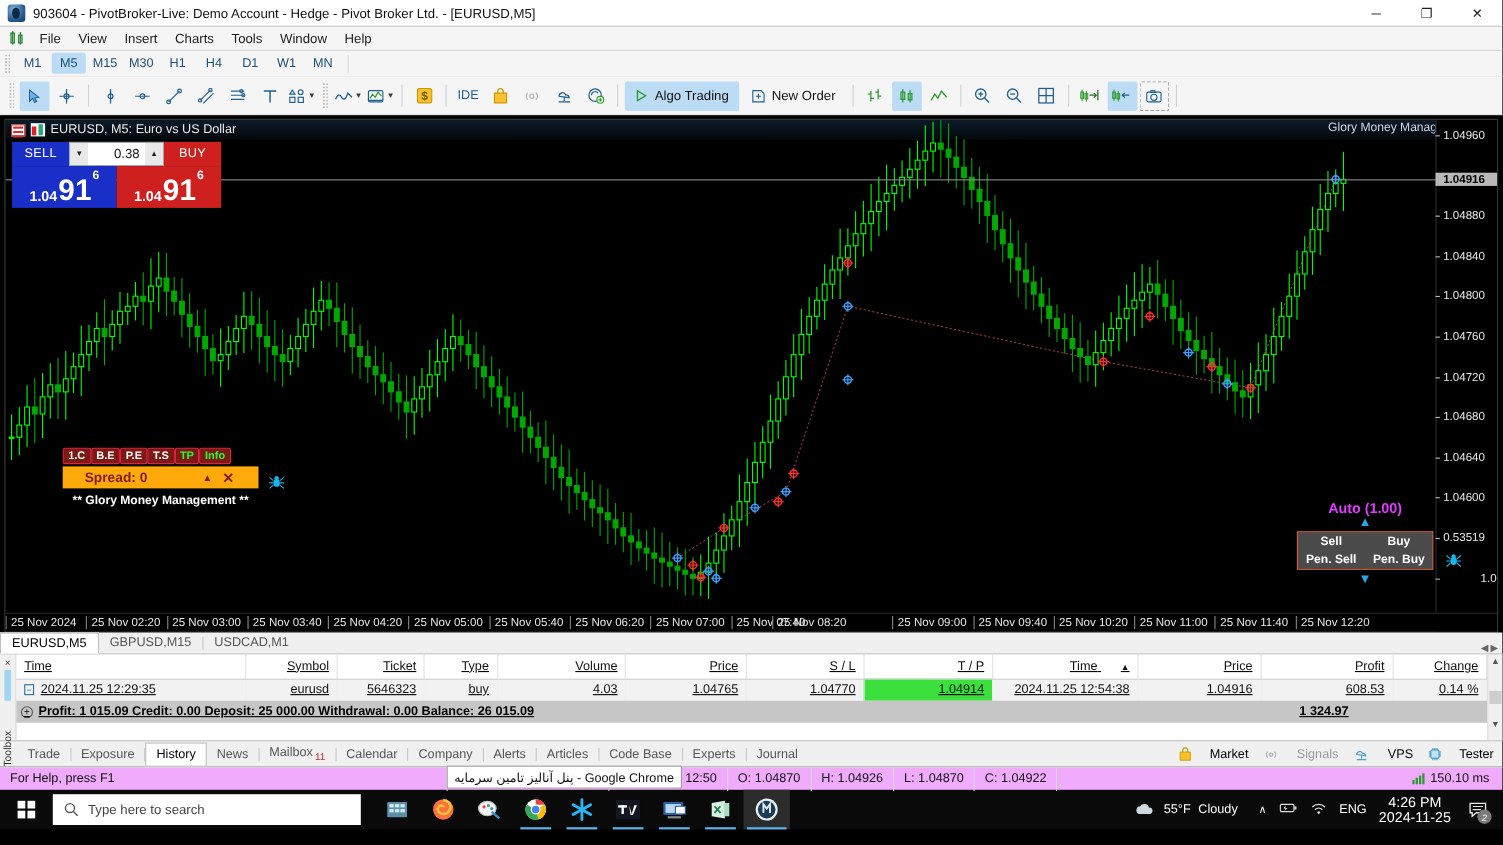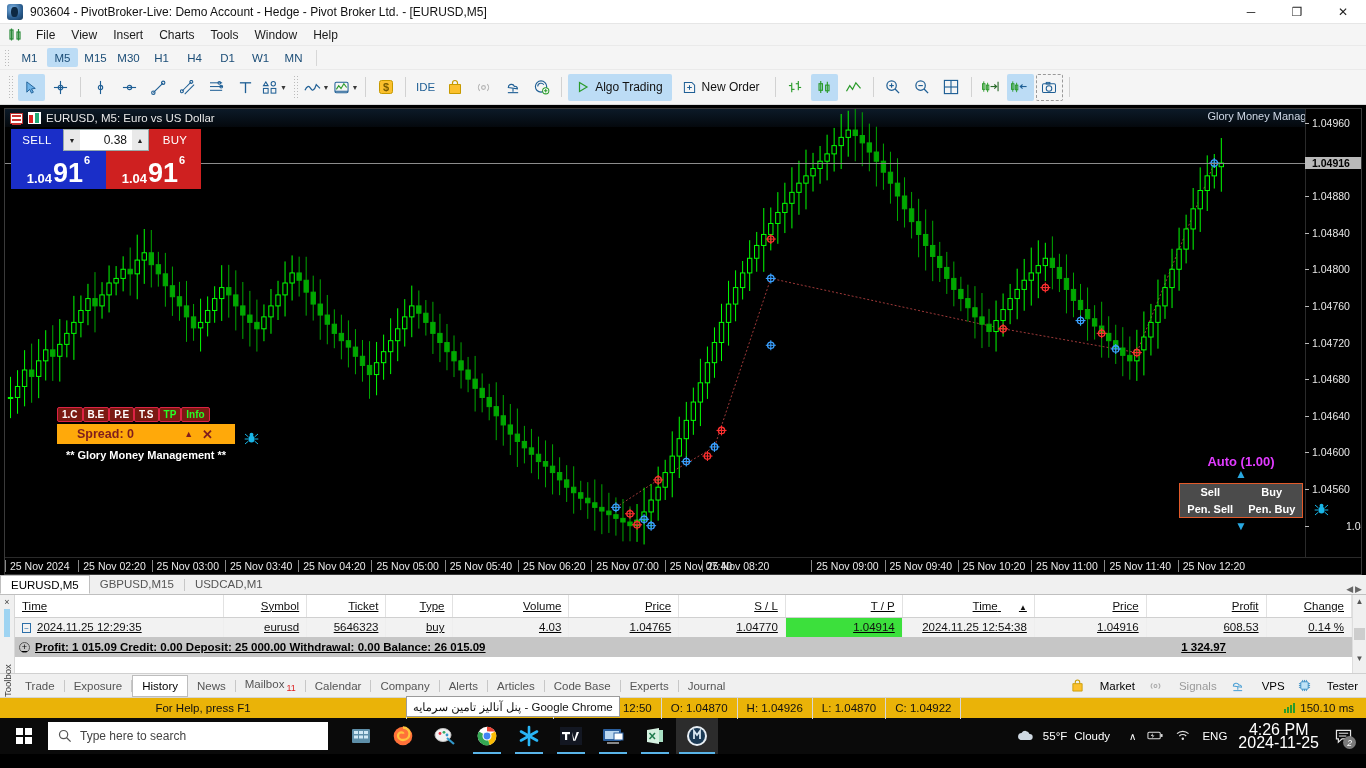--- a/index.html
+++ b/index.html
@@ -195,22 +195,22 @@
      color:#333;margin-left:2px;margin-right:3px;height:22px;}
   .bt{padding:2px 9px;color:#555;}
   .bt.sel{background:#fff;border:1px solid #bdbdbd;color:#000;height:22px;line-height:17px;}
   .bt .n{color:#d22;font-size:9px;vertical-align:sub;margin-left:2px;}
   .btsep{width:1px;height:12px;background:#c7c7c7;}
   #bot-right{margin-left:auto;display:flex;align-items:center;gap:13px;padding-right:8px;}
   #bot-right span.g{color:#9a9a9a;}
   #bot-right .it{display:flex;align-items:center;gap:16px;}
 
   
-  #statusbar{height:21px;background:#eab308;display:flex;align-items:center;
-    border-top:1px solid #d5d5d5;font-size:11.5px;color:#111;position:relative;text-align:center;}
+  #statusbar{height:21px;background:#f0abfc;display:flex;align-items:center;
+    border-top:1px solid #d5d5d5;font-size:11.5px;color:#111;position:relative;}
   #statusbar .sec{padding:0 9px;border-right:1px solid #d7d7d7;height:21px;line-height:20px;white-space:nowrap;}
   #chrome-pop{
     position:absolute;left:406px;top:-2px;height:21px;background:#fff;border:1px solid #9b9b9b;
     font-size:11.5px;display:flex;align-items:center;padding:0 6px;color:#111;
   }
   #statusbar .ping{margin-left:auto;display:flex;align-items:center;gap:5px;padding-right:12px;}
   .bars{display:inline-flex;align-items:flex-end;gap:1px;height:10px;}
   .bars i{width:2px;background:#2a9b2a;display:block;}
 
   
@@ -219,21 +219,21 @@
   #winlogo{width:16px;height:16px;display:grid;grid-template-columns:1fr 1fr;grid-gap:2px;}
   #winlogo i{background:#fff;display:block;}
   #searchbox{width:280px;height:28px;background:#fff;display:flex;align-items:center;
      gap:8px;padding:0 10px;color:#444;font-size:12px;}
   #tb-icons{display:flex;align-items:center;height:36px;margin-left:12px;}
   .tbi{width:42px;height:36px;display:flex;align-items:center;justify-content:center;position:relative;}
   .tbi.open:after{content:"";position:absolute;bottom:0;left:7px;right:7px;height:2px;background:#59b4e8;}
   .tbi.active{background:#2c2c2c;}
   .tbi.active:after{content:"";position:absolute;bottom:0;left:3px;right:3px;height:2px;background:#59b4e8;}
   #tray{margin-left:auto;display:flex;align-items:center;gap:11px;padding-right:10px;font-size:11.5px;}
-  #clock{text-align:center;line-height:13px;font-size:16px;}
+  #clock{text-align:center;line-height:13px;font-size:13px;}
   #notif{width:26px;height:36px;display:flex;align-items:center;justify-content:center;position:relative;}
   #notif .cnt{position:absolute;right:0px;bottom:5px;background:#7a7a7a;color:#fff;border-radius:50%;
      width:13px;height:13px;font-size:8.5px;display:flex;align-items:center;justify-content:center;}
   .weather{display:flex;align-items:center;gap:7px;}
 </style>
 </head>
 <body>
 
 <div id="titlebar">
   <div class="app-ico"></div>
@@ -961,21 +961,21 @@
     <div id="pricescale">
         <div class="ptick" style="top: 13.7368px;">1.04960</div>
         <div class="ptick" style="top: 87px;">1.04880</div>
         <div class="ptick" style="top: 123.632px;">1.04840</div>
         <div class="ptick" style="top: 160.263px;">1.04800</div>
         <div class="ptick" style="top: 196.895px;">1.04760</div>
         <div class="ptick" style="top: 233.526px;">1.04720</div>
         <div class="ptick" style="top: 270.158px;">1.04680</div>
         <div class="ptick" style="top: 306.789px;">1.04640</div>
         <div class="ptick" style="top: 343.421px;">1.04600</div>
-        <div class="ptick" style="top: 380.053px;">1.04560</div>
+        <div class="ptick" style="top: 380.053px;">0.53519</div>
         <div class="ptick" style="top: 416.684px; padding-left: 41px;">1.04520</div>
         <div class="ptick cur" style="top: 54.0316px;">1.04916</div>
       </div>
 
     <div id="timescale">
         <div class="ttick" style="left: 0px;">25 Nov 2024</div>
         <div class="ttick" style="left: 73.2941px;">25 Nov 02:20</div>
         <div class="ttick" style="left: 146.588px;">25 Nov 03:00</div>
         <div class="ttick" style="left: 219.882px;">25 Nov 03:40</div>
         <div class="ttick" style="left: 293.176px;">25 Nov 04:20</div>

